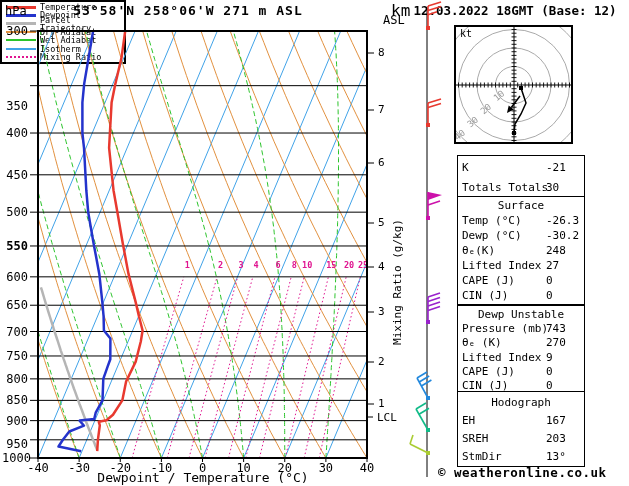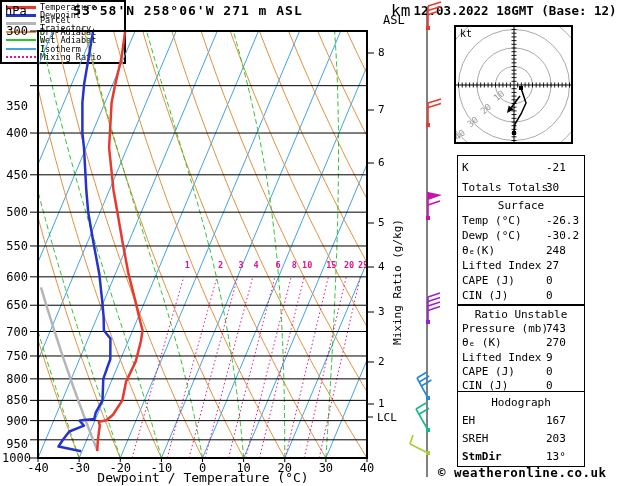--- a/index.html
+++ b/index.html
@@ -327,21 +327,21 @@
         <div class="legend-swatch" style="border-top: 2px dotted rgb(224, 21, 144);"></div>
         <div class="legend-label">Mixing Ratio</div>
       </div>
     </div>
   <div id="axis-labels">
       <div class="plabel" style="left: 2px; top: 24px;">300</div>
       <div class="plabel" style="left: 2px; top: 78.671px; margin-top: 20px;">350</div>
       <div class="plabel" style="left: 2px; top: 126.029px;">400</div>
       <div class="plabel" style="left: 2px; top: 167.802px;">450</div>
       <div class="plabel" style="left: 2px; top: 205.169px;">500</div>
-      <div class="plabel" style="left: 2px; top: 238.972px;">550</div>
+      <div class="plabel" style="left: 2px; top: 238.972px; font-weight: bold;">550</div>
       <div class="plabel" style="left: 2px; top: 269.831px;">600</div>
       <div class="plabel" style="left: 2px; top: 298.219px;">650</div>
       <div class="plabel" style="left: 2px; top: 324.502px;">700</div>
       <div class="plabel" style="left: 2px; top: 348.971px;">750</div>
       <div class="plabel" style="left: 2px; top: 371.86px;">800</div>
       <div class="plabel" style="left: 2px; top: 393.361px;">850</div>
       <div class="plabel" style="left: 2px; top: 413.633px;">900</div>
       <div class="plabel" style="left: 2px; top: 437px;">950</div>
       <div class="plabel" style="left: 2px; top: 451px;">1000</div>
       <div class="tlabel" style="left: 21px; top: 461px;">-40</div>
@@ -370,27 +370,27 @@
       <div class="tbox" style="top: 196px; height: 105px;">
         <div class="tbox-header">Surface</div>
         <div class="trow"><div class="" style="display: inline;">Temp (°C)</div><div class="tval">-26.3</div></div>
         <div class="trow"><div class="" style="display: inline;">Dewp (°C)</div><div class="tval">-30.2</div></div>
         <div class="trow"><div class="" style="display: inline;">θₑ(K)</div><div class="tval">248</div></div>
         <div class="trow"><div class="" style="display: inline;">Lifted Index</div><div class="tval">27</div></div>
         <div class="trow"><div class="" style="display: inline;">CAPE (J)</div><div class="tval">0</div></div>
         <div class="trow"><div class="" style="display: inline;">CIN (J)</div><div class="tval">0</div></div>
       </div>
       <div class="tbox" style="top: 305px; height: 86px;">
-        <div class="tbox-header">Ratio Unstable</div>
+        <div class="tbox-header">Dewp Unstable</div>
         <div class="trow"><div class="" style="display: inline;">Pressure (mb)</div><div class="tval">743</div></div>
         <div class="trow"><div class="" style="display: inline;">θₑ (K)</div><div class="tval">270</div></div>
         <div class="trow"><div class="" style="display: inline;">Lifted Index</div><div class="tval">9</div></div>
         <div class="trow"><div class="" style="display: inline;">CAPE (J)</div><div class="tval">0</div></div>
         <div class="trow"><div class="" style="display: inline;">CIN (J)</div><div class="tval">0</div></div>
       </div>
       <div class="tbox" style="top: 391px; height: 72px;">
         <div class="tbox-header">Hodograph</div>
         <div class="trow"><div class="" style="display: inline;">EH</div><div class="tval">167</div></div>
         <div class="trow"><div class="" style="display: inline;">SREH</div><div class="tval">203</div></div>
-        <div class="trow"><div class="" style="display: inline; font-weight: bold;">StmDir</div><div class="tval">13°</div></div>
+        <div class="trow"><div class="" style="display: inline;">StmDir</div><div class="tval">13°</div></div>
       </div>
     </div>
 </div>
 
 </body></html>

